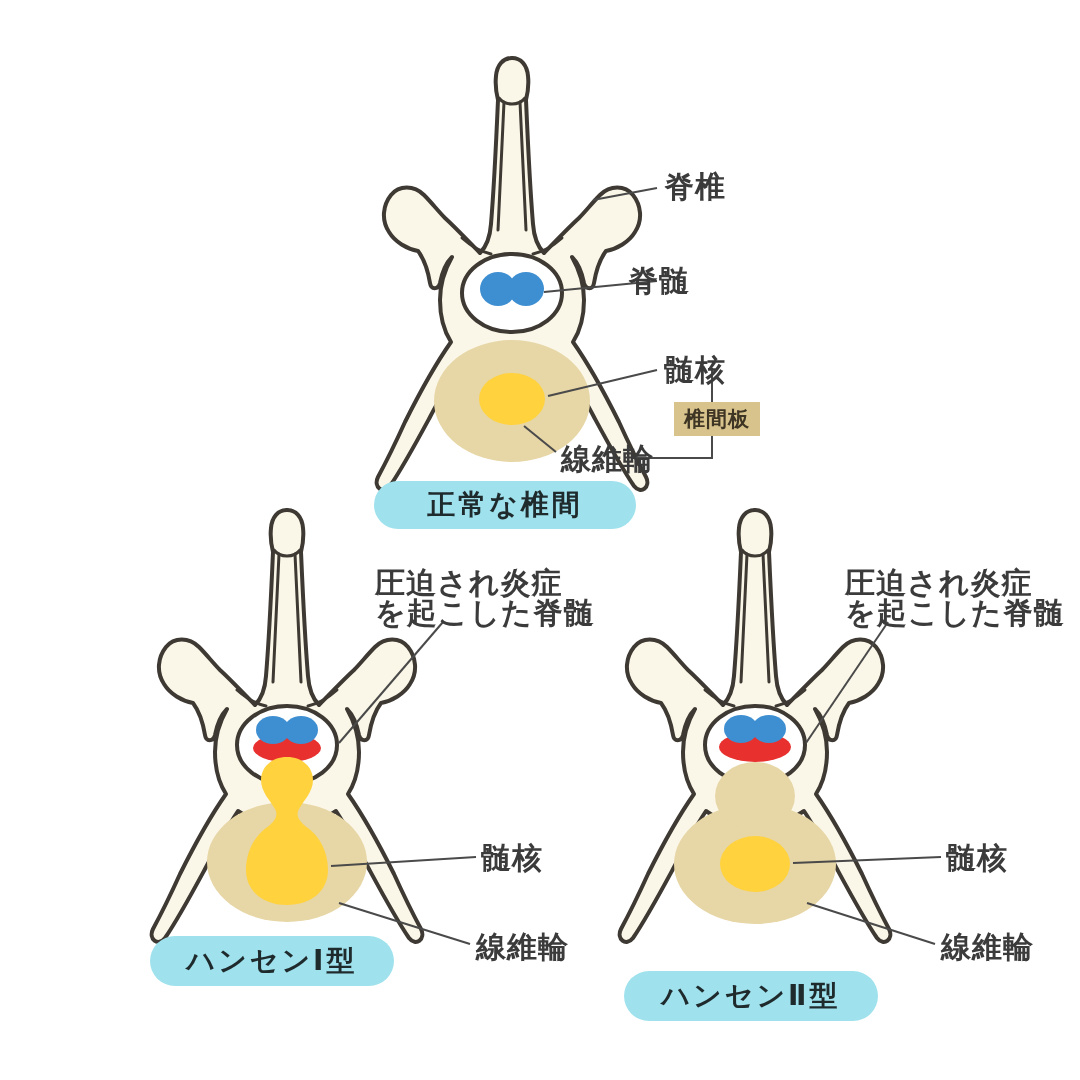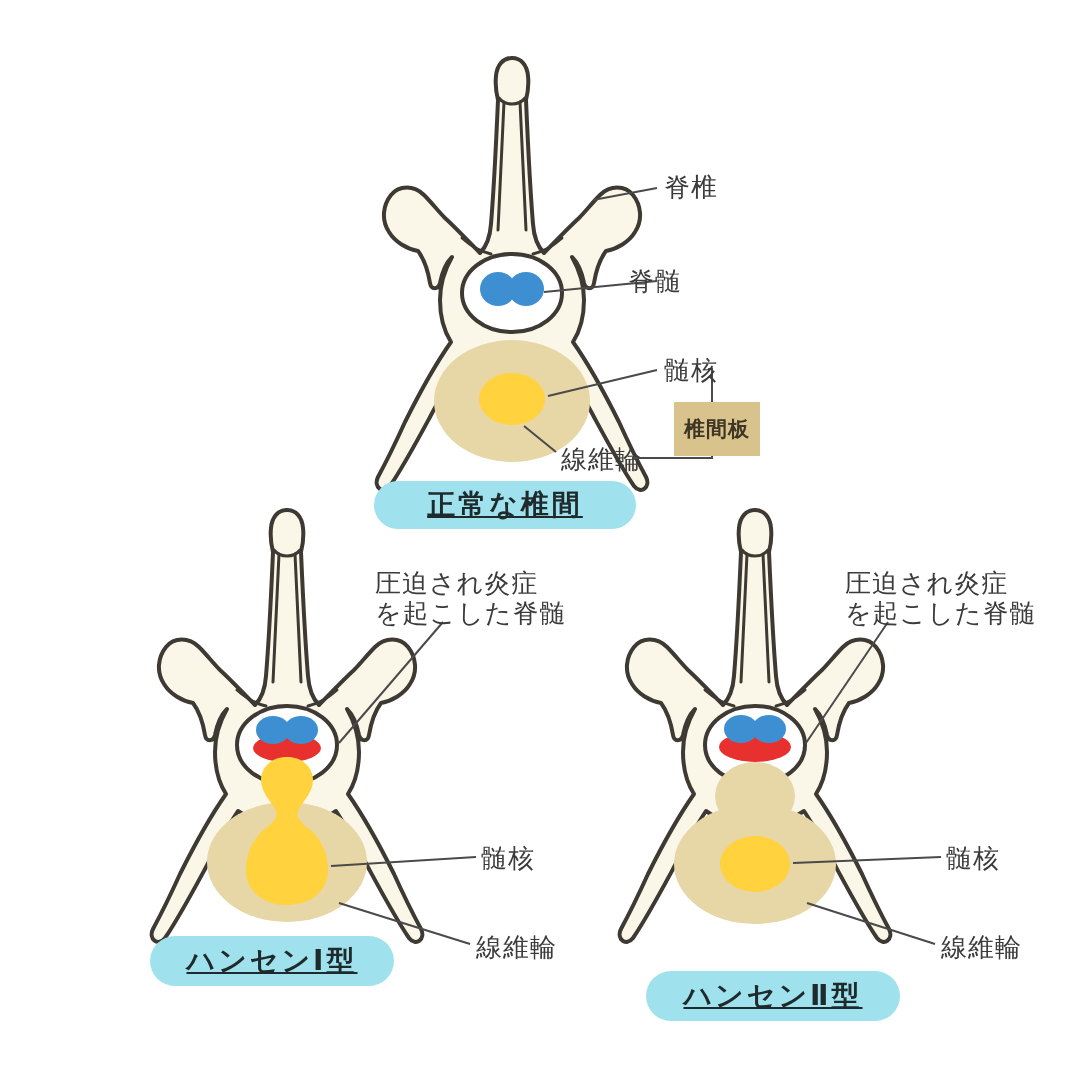--- a/index.html
+++ b/index.html
@@ -13,24 +13,24 @@
   svg.vertebra{position:absolute;z-index:1;}
   #leader-overlay{position:absolute;left:0;top:0;z-index:2;pointer-events:none;}
   .bone-fill{fill:var(--bone);stroke:var(--outline);stroke-width:4;stroke-linejoin:round;stroke-linecap:round;}
   .detail{fill:none;stroke:var(--outline);stroke-width:3;stroke-linecap:round;}
   .canal{fill:#fff;stroke:var(--outline);stroke-width:4;}
   .disc{fill:var(--disc);}
   .nucleus{fill:var(--nucleus);}
   .cord{fill:var(--cord);}
   .red{fill:var(--inflammation);}
   .leader{fill:none;stroke:var(--line);stroke-width:2;}
-  .lbl{position:absolute;z-index:3;font-size:26px;font-weight:400;color:var(--label_text);letter-spacing:1px;white-space:nowrap;line-height:26px;}
+  .lbl{position:absolute;z-index:3;font-size:30px;font-weight:700;color:var(--label_text);letter-spacing:1px;white-space:nowrap;line-height:26px;}
   .multiline{line-height:30px;margin-top:12px;}
-  .pill{position:absolute;z-index:3;background:var(--pill_bg);color:var(--pill_text);border-radius:26px;display:flex;align-items:center;justify-content:center;font-size:28px;font-weight:700;letter-spacing:3px;white-space:nowrap;text-decoration:underline;}
-  .badge{position:absolute;z-index:3;background:var(--badge_bg);color:#3E3524;font-size:21px;font-weight:600;padding:13px 10px;letter-spacing:1px;white-space:nowrap;}
+  .pill{position:absolute;z-index:3;background:var(--pill_bg);color:var(--pill_text);border-radius:26px;display:flex;align-items:center;justify-content:center;font-size:28px;font-weight:700;letter-spacing:3px;white-space:nowrap;}
+  .badge{position:absolute;z-index:3;background:var(--badge_bg);color:#3E3524;font-size:21px;font-weight:600;padding:3px 10px;letter-spacing:1px;white-space:nowrap;}
 </style>
 </head>
 <body>
 
 <div id="canvas">
 
   <svg width="0" height="0" style="position:absolute">
     <defs>
       <path id="bone-half" d="M 220 30
         C 211 30 205 37 204 48
@@ -135,15 +135,15 @@
   <div class="lbl multiline" style="left:375px;top:556px">圧迫され炎症</div>
   <div class="lbl multiline" style="left:375px;top:586px">を起こした脊髄</div>
   <div class="lbl" style="left:481px;top:845px">髄核</div>
   <div class="lbl" style="left:476px;top:934px">線維輪</div>
   <div class="pill" style="left:150px;top:936px;width:244px;height:50px">ハンセンⅠ型</div>
 
   <div class="lbl multiline" style="left:845px;top:556px">圧迫され炎症</div>
   <div class="lbl multiline" style="left:845px;top:586px">を起こした脊髄</div>
   <div class="lbl" style="left:946px;top:845px">髄核</div>
   <div class="lbl" style="left:941px;top:934px">線維輪</div>
-  <div class="pill" style="left:646px;top:971px;width:254px;height:50px">ハンセンⅡ型</div>
+  <div class="pill" style="left:624px;top:971px;width:254px;height:50px">ハンセンⅡ型</div>
 
 </div>
 
 </body></html>

